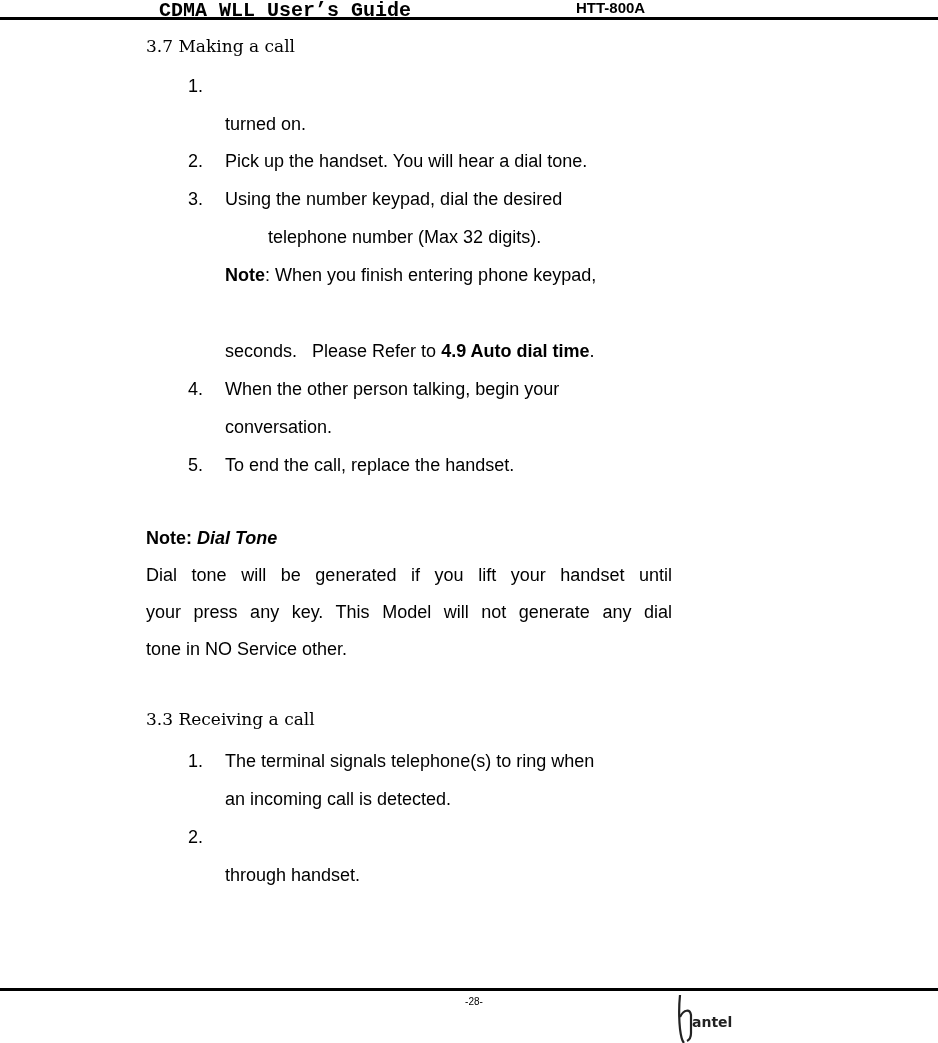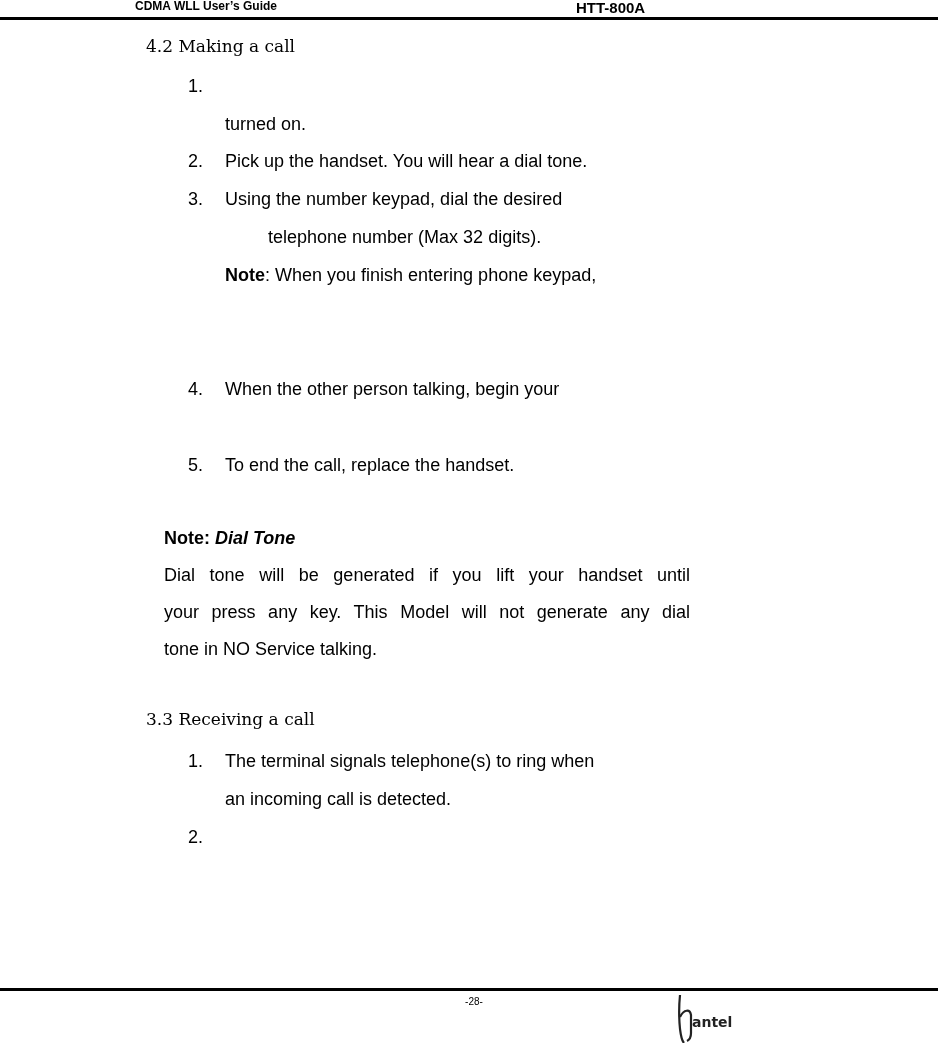--- a/index.html
+++ b/index.html
@@ -1,86 +1,89 @@
 <!DOCTYPE html>
 <html><head>
 <meta charset="utf-8">
 <style>
   html,body{margin:0;padding:0;background:#fff;}
   body{width:938px;height:1043px;position:relative;overflow:hidden;font-family:"Liberation Sans",sans-serif;color:#000;}
   .hdr{position:absolute;top:0;left:0;width:938px;height:22px;}
-  .hdr-title{position:absolute;left:135px;top:-1px;font-size:12px;font-weight:bold;}
+  .hdr-title{position:absolute;left:159px;top:-1px;font-size:20px;font-weight:bold;font-family:Liberation Mono, monospace;}
   .hdr-model{position:absolute;left:576px;top:-1px;font-size:15px;font-weight:bold;}
   .hdr-rule{position:absolute;left:0;top:17px;width:938px;height:3px;background:#000;}
   .h{position:absolute;left:146px;font-family:"DejaVu Serif","Liberation Serif",serif;font-size:17px;}
   .li{position:absolute;left:188px;width:484px;font-size:18px;line-height:38px;}
   .li .num{position:absolute;left:0;top:0;}
   .li .txt{position:absolute;left:37px;width:446px;text-align:justify;text-align-last:left;}
-  .para{position:absolute;left:164px;width:526px;font-size:18px;line-height:38px;text-align:justify;}
+  .para{position:absolute;left:146px;width:526px;font-size:18px;line-height:38px;text-align:justify;}
   .just-full{text-align-last:justify;}
   .ftr-rule{position:absolute;left:0;top:988px;width:938px;height:3px;background:#000;}
   .page-num{position:absolute;left:474px;top:996px;font-size:10px;transform:translateX(-50%);}
   .logo{position:absolute;left:676px;top:993px;width:70px;height:50px;}
 </style>
 </head>
 <body>
 
 <div class="hdr">
   <span class="hdr-title">CDMA WLL User’s Guide</span>
   <span class="hdr-model">HTT-800A</span>
   <div class="hdr-rule"></div>
 </div>
 
-<div class="h" style="top:36px;">4.2 Making a call</div>
+<div class="h" style="top:36px;">3.7 Making a call</div>
 
 <div class="li" style="top:67px;height:76px;">
   <span class="num">1.</span>
   <div class="txt" style="top:38px;">turned on.</div>
 </div>
 
 <div class="li" style="top:142px;height:38px;">
   <span class="num">2.</span>
   <div class="txt" style="top:0;">Pick up the handset. You will hear a dial tone.</div>
 </div>
 
 <div class="li" style="top:180px;height:76px;">
   <span class="num">3.</span>
   <div class="txt just-full" style="top:0;">Using the number keypad, dial the desired</div>
   <div class="txt" style="top:38px;margin-left:43px;">telephone number (Max 32 digits).</div>
 </div>
 
 <div class="li" style="top:256px;height:114px;">
   <div class="txt just-full" style="top:0;"><b>Note</b><span>: When you finish entering phone keypad,</span></div>
+  <div class="txt" style="top:76px;"><span>seconds.&nbsp;&nbsp;&nbsp;Please Refer to </span><b>4.9 Auto dial time</b><span>.</span></div>
 </div>
 
 <div class="li" style="top:370px;height:76px;">
   <span class="num">4.</span>
   <div class="txt just-full" style="top:0;">When the other person talking, begin your</div>
+  <div class="txt" style="top:38px;">conversation.</div>
 </div>
 
 <div class="li" style="top:446px;height:38px;">
   <span class="num">5.</span>
   <div class="txt" style="top:0;">To end the call, replace the handset.</div>
 </div>
 
 <div class="para" style="top:519px;"><b>Note: </b><b><i>Dial Tone</i></b></div>
 <div class="para just-full" style="top:556px;">Dial tone will be generated if you lift your handset until</div>
 <div class="para just-full" style="top:593px;">your press any key. This Model will not generate any dial</div>
-<div class="para" style="top:630px;">tone in NO Service talking.</div>
+<div class="para" style="top:630px;">tone in NO Service other.</div>
 
 <div class="h" style="top:709px;">3.3 Receiving a call</div>
 
 <div class="li" style="top:742px;height:76px;">
   <span class="num">1.</span>
   <div class="txt" style="top:38px;">an incoming call is detected.</div>
   <div class="txt just-full" style="top:0;">The terminal signals telephone(s) to ring when</div>
 </div>
 
 <div class="li" style="top:818px;height:76px;">
   <span class="num">2.</span>
+  <div class="txt" style="top:38px;">through handset.</div>
 </div>
 
 <div class="ftr-rule"></div>
 <div class="page-num">-28-</div>
 <div class="logo">
   <svg width="70" height="50" viewBox="0 0 70 50">
     <path d="M4 2 C3 12 3 26 4 36 C5 44 6 48 8 50" stroke="#222" stroke-width="2.2" fill="none"></path>
     <path d="M4 24 C8 16 14 16 15 22 L15 40 C15 44 13 47 11 48" stroke="#222" stroke-width="2.2" fill="none"></path>
     <text x="16" y="34" font-family="DejaVu Sans, sans-serif" font-size="14" font-weight="bold" fill="#222">antel</text>
   </svg>

